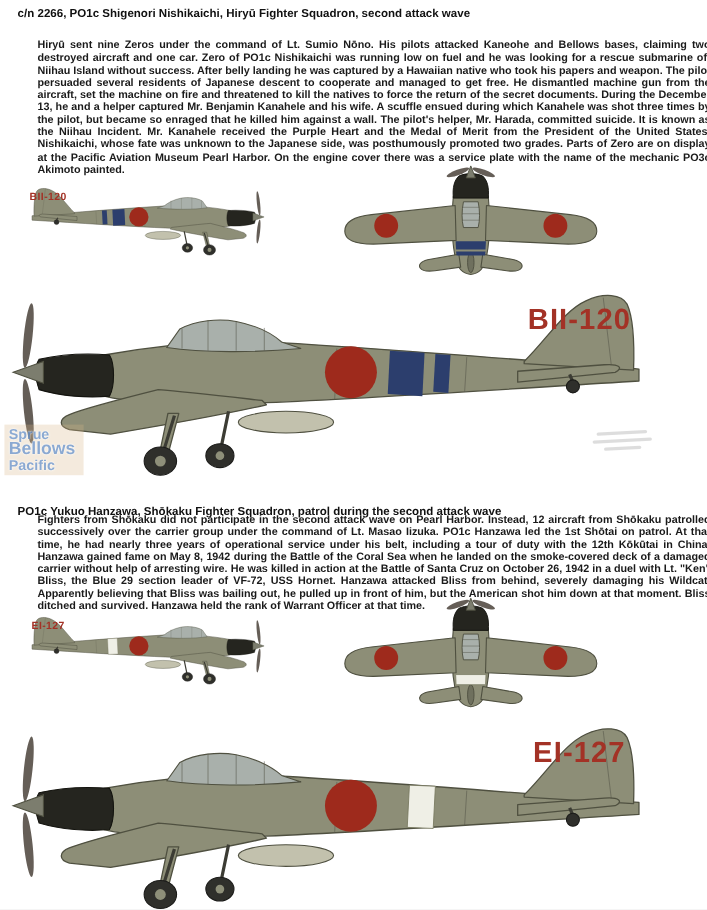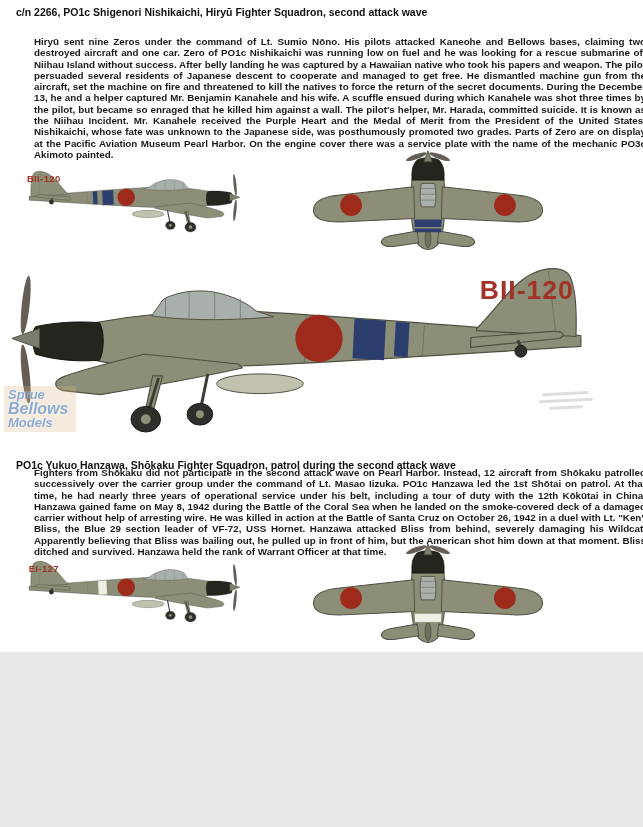--- a/index.html
+++ b/index.html
@@ -1,17 +1,17 @@
 <!DOCTYPE html>
 <html style="--paper_white: #ffffff; --heading_black: #111111; --airframe_green: #8d8e77; --outline: #4f5040; --cowling_black: #25251f; --hinomaru_red: #9e2a1c; --stripe_blue: #2c3e6d; --band_white: #efefe6; --tail_code_red: #a33226; --watermark_blue: #6f94c6;"><head>
 <meta charset="utf-8">
 <style>
   html,body{margin:0;padding:0;background:#e8e8e8;}
   .page{
-    position:relative;width:643px;height:652px;margin:0 auto;
+    position:relative;width:643px;height:827px;margin:0 auto;
     background:var(--paper_white,#fff);overflow:hidden;
     font-family:"Liberation Sans",sans-serif;color:#111;
   }
   .heading{
     position:absolute;left:16px;width:612px;margin:0;
     font-size:10.5px;font-weight:bold;color:var(--heading_black,#111);
   }
   .bodytext{
     position:absolute;left:16px;width:612px;margin:18px;
     font-size:9.8px;font-weight:bold;line-height:11.3px;text-align:justify;
@@ -31,21 +31,21 @@
   .pl{stroke:#55564a;stroke-width:.8;fill:none;opacity:.65;}
   .finTop{fill:#6f705e;stroke:var(--outline);stroke-width:1;}
   .fill-red{fill:var(--hinomaru_red);}
   .fill-blue{fill:var(--stripe_blue);}
   .band-white{fill:var(--band_white);stroke:#77785f;stroke-width:.8;}
   .code{fill:var(--tail_code_red);font-family:"Liberation Sans",sans-serif;font-weight:bold;letter-spacing:1px;}
   
   .watermark{
     position:absolute;left:4px;top:386px;z-index:5;padding:2px 8px 3px 4px;
     background:rgba(214,181,135,.35);
-    color:var(--watermark_blue,#6f94c6);font-weight:bold;font-style:italic;
+    color:var(--watermark_blue,#6f94c6);font-weight:bold;
     opacity:.8;text-shadow:0 0 2px #fff,0 0 1px #fff;line-height:13px;
   }
   .wm-line{font-size:13px;}
   .wm-line.big{font-size:16px;line-height:15px;}
   .stamp{position:absolute;left:536px;top:388px;width:60px;height:36px;opacity:.55;transform:rotate(-3deg);}
   .stamp .bar{height:3px;background:#c3c3c3;margin:4px auto;border-radius:2px;}
 </style>
 </head>
 <body>
 
@@ -118,21 +118,21 @@
     <use href="#zside"></use>
     <circle class="fill-red" cx="318" cy="102" r="24"></circle>
     <path class="fill-blue" d="M354,82 L386,84 L384,124 L352,122 Z"></path>
     <path class="fill-blue" d="M396,85 L410,86 L408,121 L394,120 Z"></path>
     <text class="code" x="529" y="62" font-size="27" text-anchor="middle">BII-120</text>
   </svg>
 
   <div class="watermark">
     <div class="wm-line">Sprue</div>
     <div class="wm-line big">Bellows</div>
-    <div class="wm-line">Models</div>
+    <div class="wm-line">Pacific</div>
   </div>
   <div class="stamp">
     <div class="bar" style="width:46px"></div>
     <div class="bar" style="width:54px"></div>
     <div class="bar" style="width:34px"></div>
   </div>
 
   <h1 class="heading" style="top:459px">PO1c Yukuo Hanzawa, Shōkaku Fighter Squadron, patrol during the second attack wave</h1>
   <p class="bodytext" style="top:449px">Fighters from Shōkaku did not participate in the second attack wave on Pearl Harbor. Instead, 12 aircraft from Shōkaku patrolled successively over the carrier group under the command of Lt. Masao Iizuka. PO1c Hanzawa led the 1st Shōtai on patrol. At that time, he had nearly three years of operational service under his belt, including a tour of duty with the 12th Kōkūtai in China. Hanzawa gained fame on May 8, 1942 during the Battle of the Coral Sea when he landed on the smoke-covered deck of a damaged carrier without help of arresting wire. He was killed in action at the Battle of Santa Cruz on October 26, 1942 in a duel with Lt. "Ken" Bliss, the Blue 29 section leader of VF-72, USS Hornet. Hanzawa attacked Bliss from behind, severely damaging his Wildcat. Apparently believing that Bliss was bailing out, he pulled up in front of him, but the American shot him down at that moment. Bliss ditched and survived. Hanzawa held the rank of Warrant Officer at that time.</p>
 

